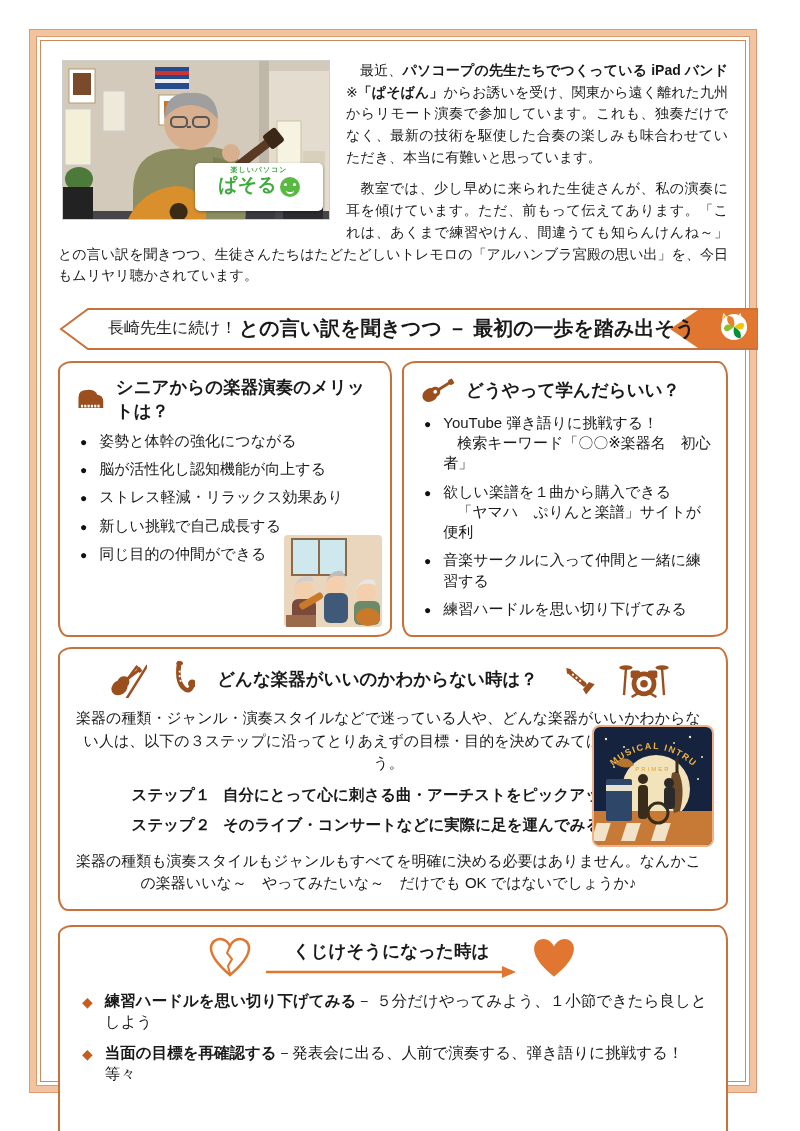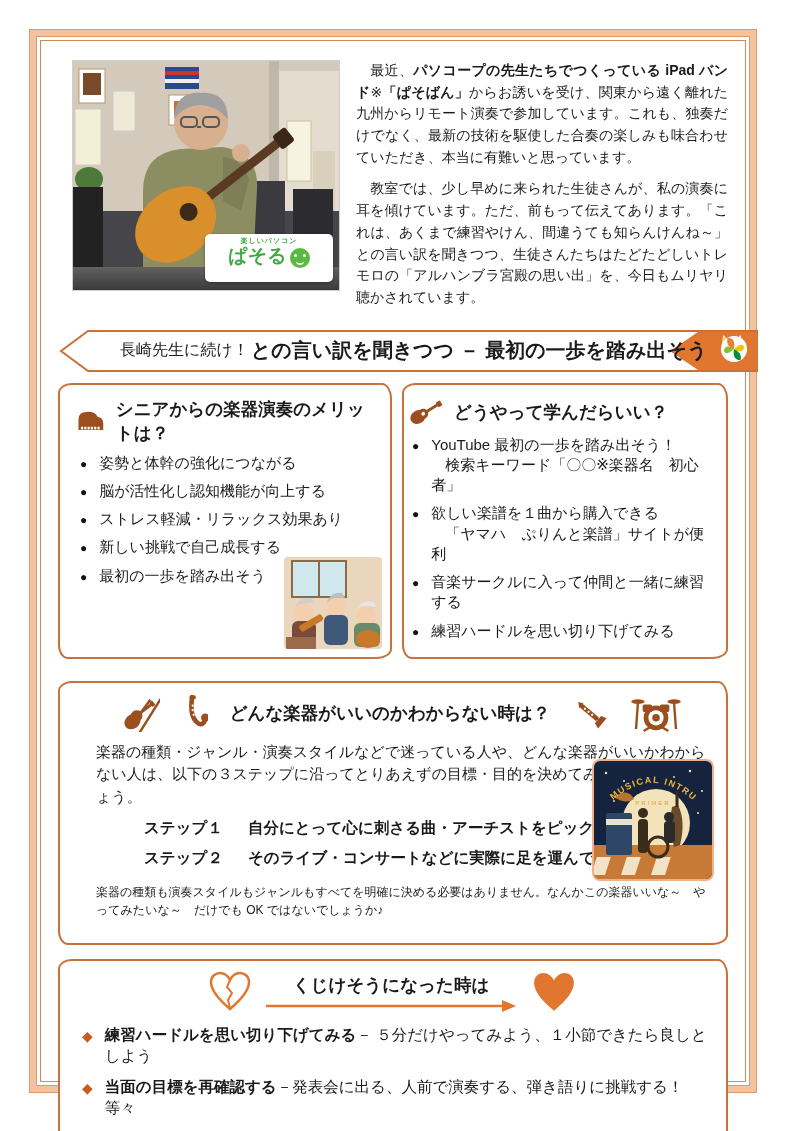--- a/index.html
+++ b/index.html
@@ -12,71 +12,71 @@
     position:absolute;left:30px;top:30px;width:726px;height:1062px;
     border:6px solid #f2c3a0;
     box-shadow:0 0 0 1px #dd9a6b, inset 0 0 0 1px #dd9a6b, inset 0 0 0 4px #ffffff, inset 0 0 0 5px #d08a5a;
     background:#fff;box-sizing:border-box;
   }
   .content{position:absolute;left:10px;top:10px;right:10px;bottom:6px;padding:14px 12px 0 12px;}
 
   
   .intro{overflow:visible;}
   .photo{
-    float:left;width:268px;height:231px;margin:0 16px 4px 14px;position:relative;
+    float:left;width:268px;height:160px;margin:0 16px 4px 4px;position:relative;
     background:linear-gradient(180deg,#cfc6b8 0%,#d8d0c2 55%,#b7b0a4 70%,#3a3a3c 100%);
     overflow:hidden;border:1px solid #cfcfcf;box-sizing:border-box;
   }
   .ph{position:absolute;}
   .logo-box{
     position:absolute;right:6px;bottom:8px;width:128px;height:48px;background:#fff;
     border-radius:5px;box-shadow:0 1px 3px rgba(0,0,0,.35);text-align:center;padding-top:2px;box-sizing:border-box;
   }
   .logo-top{font-size:7px;color:#3faa3f;font-weight:bold;letter-spacing:1px;}
   .logo-main{font-size:19px;color:#3faa3f;font-weight:bold;line-height:1.0;display:inline-block;}
   .logo-face{display:inline-block;width:20px;height:20px;border-radius:50%;background:#59b943;vertical-align:middle;position:relative;margin-left:3px;}
   .logo-face:before{content:"";position:absolute;left:4px;top:6px;width:3px;height:3px;border-radius:50%;background:#fff;box-shadow:9px 0 0 #fff;}
   .logo-face:after{content:"";position:absolute;left:6px;top:11px;width:8px;height:4px;border-bottom:2px solid #fff;border-radius:0 0 8px 8px;}
   .para{font-size:14px;line-height:1.55;text-align:justify;margin:0 0 10px 0;}
 
   
   .banner{position:relative;height:44px;margin:10px 0 0 0;}
   .banner svg{position:absolute;left:0;top:0;}
-  .banner-text{position:absolute;left:62px;top:0;height:44px;display:flex;align-items:center;white-space:nowrap;}
+  .banner-text{position:absolute;left:50px;top:0;height:44px;display:flex;align-items:center;white-space:nowrap;}
   .banner-prefix{font-size:16px;margin-right:2px;}
   .banner-title{font-size:20px;font-weight:bold;}
   .banner-icons{position:absolute;right:8px;top:5px;display:flex;gap:8px;align-items:center;}
 
   
   .sketchbox{
     background:#fff;border:2px solid #c8713a;box-sizing:border-box;position:relative;
     border-radius:14px 10px 16px 10px / 10px 16px 10px 14px;
   }
   .boxtitle{font-size:17.5px;font-weight:bold;}
   .bullets{list-style:none;margin:6px 0 0 0;padding:0;}
   .bullets li{display:flex;align-items:flex-start;margin:8px 0;font-size:15px;line-height:1.35;}
   .dot{flex:0 0 auto;color:#111;font-size:12px;margin:3px 12px 0 8px;}
   .sub-line{padding-left:14px;}
 
   .row2{display:flex;gap:10px;margin-top:10px;border-radius:14px;}
   .merit-box{width:334px;min-height:216px;padding:10px 10px 8px 12px;}
-  .learn-box{flex:1;min-height:216px;padding:10px 10px 8px 0;}
+  .learn-box{flex:1;min-height:216px;padding:10px 10px 8px 12px;}
   .box-head{display:flex;align-items:center;gap:10px;margin:2px 0 4px 4px;}
 
   .merit-illu{position:absolute;right:8px;bottom:8px;width:98px;height:92px;border-radius:4px;overflow:hidden;}
 
   
-  .choose-box{margin-top:22px;padding:8px 16px 10px 28px;min-height:264px;}
+  .choose-box{margin-top:10px;padding:8px 16px 10px 3px;min-height:264px;text-align:center;}
   .choose-head{display:flex;align-items:center;justify-content:center;gap:22px;margin-top:2px;}
   .choose-intro{font-size:15px;line-height:1.5;margin:8px 4px 0 8px;}
   .steps{margin:10px 0 0 56px;}
   .step-row{display:flex;margin:9px 0;font-weight:bold;font-size:15.5px;}
   .step-label{flex:0 0 104px;}
   .poster{position:absolute;right:14px;top:78px;width:118px;height:118px;border-radius:6px;overflow:hidden;box-shadow:0 0 0 2px #f0b088;}
-  .choose-outro{font-size:12px;line-height:1.5;margin:14px 4px 0 8px;}
+  .choose-outro{font-size:15px;line-height:1.5;margin:14px 4px 0 8px;}
 
   
   .disc-box{margin-top:14px;padding:6px 16px 10px 16px;min-height:234px;}
   .disc-head{display:flex;align-items:flex-start;justify-content:center;gap:14px;margin-top:4px;}
   .disc-title-wrap{display:flex;flex-direction:column;align-items:center;}
   .disc-title{font-size:17.5px;font-weight:bold;margin-top:2px;}
   .diamonds{list-style:none;margin:10px 0 0 0;padding:0;}
   .diamonds li{display:flex;align-items:flex-start;margin:10px 0;font-size:15.5px;line-height:1.35;}
   .dia{flex:0 0 auto;color:#c65d1e;font-size:14px;margin:2px 12px 0 6px;}
 
@@ -192,21 +192,21 @@
         <li>
               <span class="dot">●</span>
               <span>ストレス軽減・リラックス効果あり</span>
             </li>
         <li>
               <span class="dot">●</span>
               <span>新しい挑戦で自己成長する</span>
             </li>
         <li>
               <span class="dot">●</span>
-              <span>最初の一歩を踏み出そう</span>
+              <span>同じ目的の仲間ができる</span>
             </li>
       </ul>
       <div class="merit-illu">
         <svg width="98" height="92" viewBox="0 0 98 92">
           <rect width="98" height="92" fill="#e9d6bd"></rect>
           <rect x="8" y="4" width="54" height="36" fill="#cfe8ee" stroke="#8a6a48" stroke-width="2"></rect>
           <line x1="35" y1="4" x2="35" y2="40" stroke="#8a6a48" stroke-width="2"></line>
           <circle cx="20" cy="56" r="10" fill="#f3cfae"></circle>
               <path d="M10 54 q2 -10 20 -8 l-2 -4 q-14 -4 -18 12z" fill="#cfcfcf"></path>
           <rect x="8" y="64" width="24" height="24" rx="6" fill="#7a4a3a"></rect>
@@ -234,21 +234,21 @@
             <ellipse cx="9" cy="16" rx="8.5" ry="7"></ellipse>
             <ellipse cx="15" cy="16" rx="6" ry="5.4"></ellipse>
             <circle cx="15.5" cy="16" r="2" fill="#fff"></circle>
           </g>
         </svg>
         <span class="boxtitle">どうやって学んだらいい？</span>
       </div>
       <ul class="bullets">
         <li>
               <span class="dot">●</span>
-          <span><span>YouTube 最初の一歩を踏み出そう！</span><br><span class="sub-line">検索キーワード「〇〇※楽器名　初心者」</span></span>
+          <span><span>YouTube 弾き語りに挑戦する！</span><br><span class="sub-line">検索キーワード「〇〇※楽器名　初心者」</span></span>
             </li>
         <li>
               <span class="dot">●</span>
           <span><span>欲しい楽譜を１曲から購入できる</span><br><span class="sub-line">「ヤマハ　ぷりんと楽譜」サイトが便利</span></span>
             </li>
         <li>
               <span class="dot">●</span>
               <span>音楽サークルに入って仲間と一緒に練習する</span>
             </li>
         <li>

